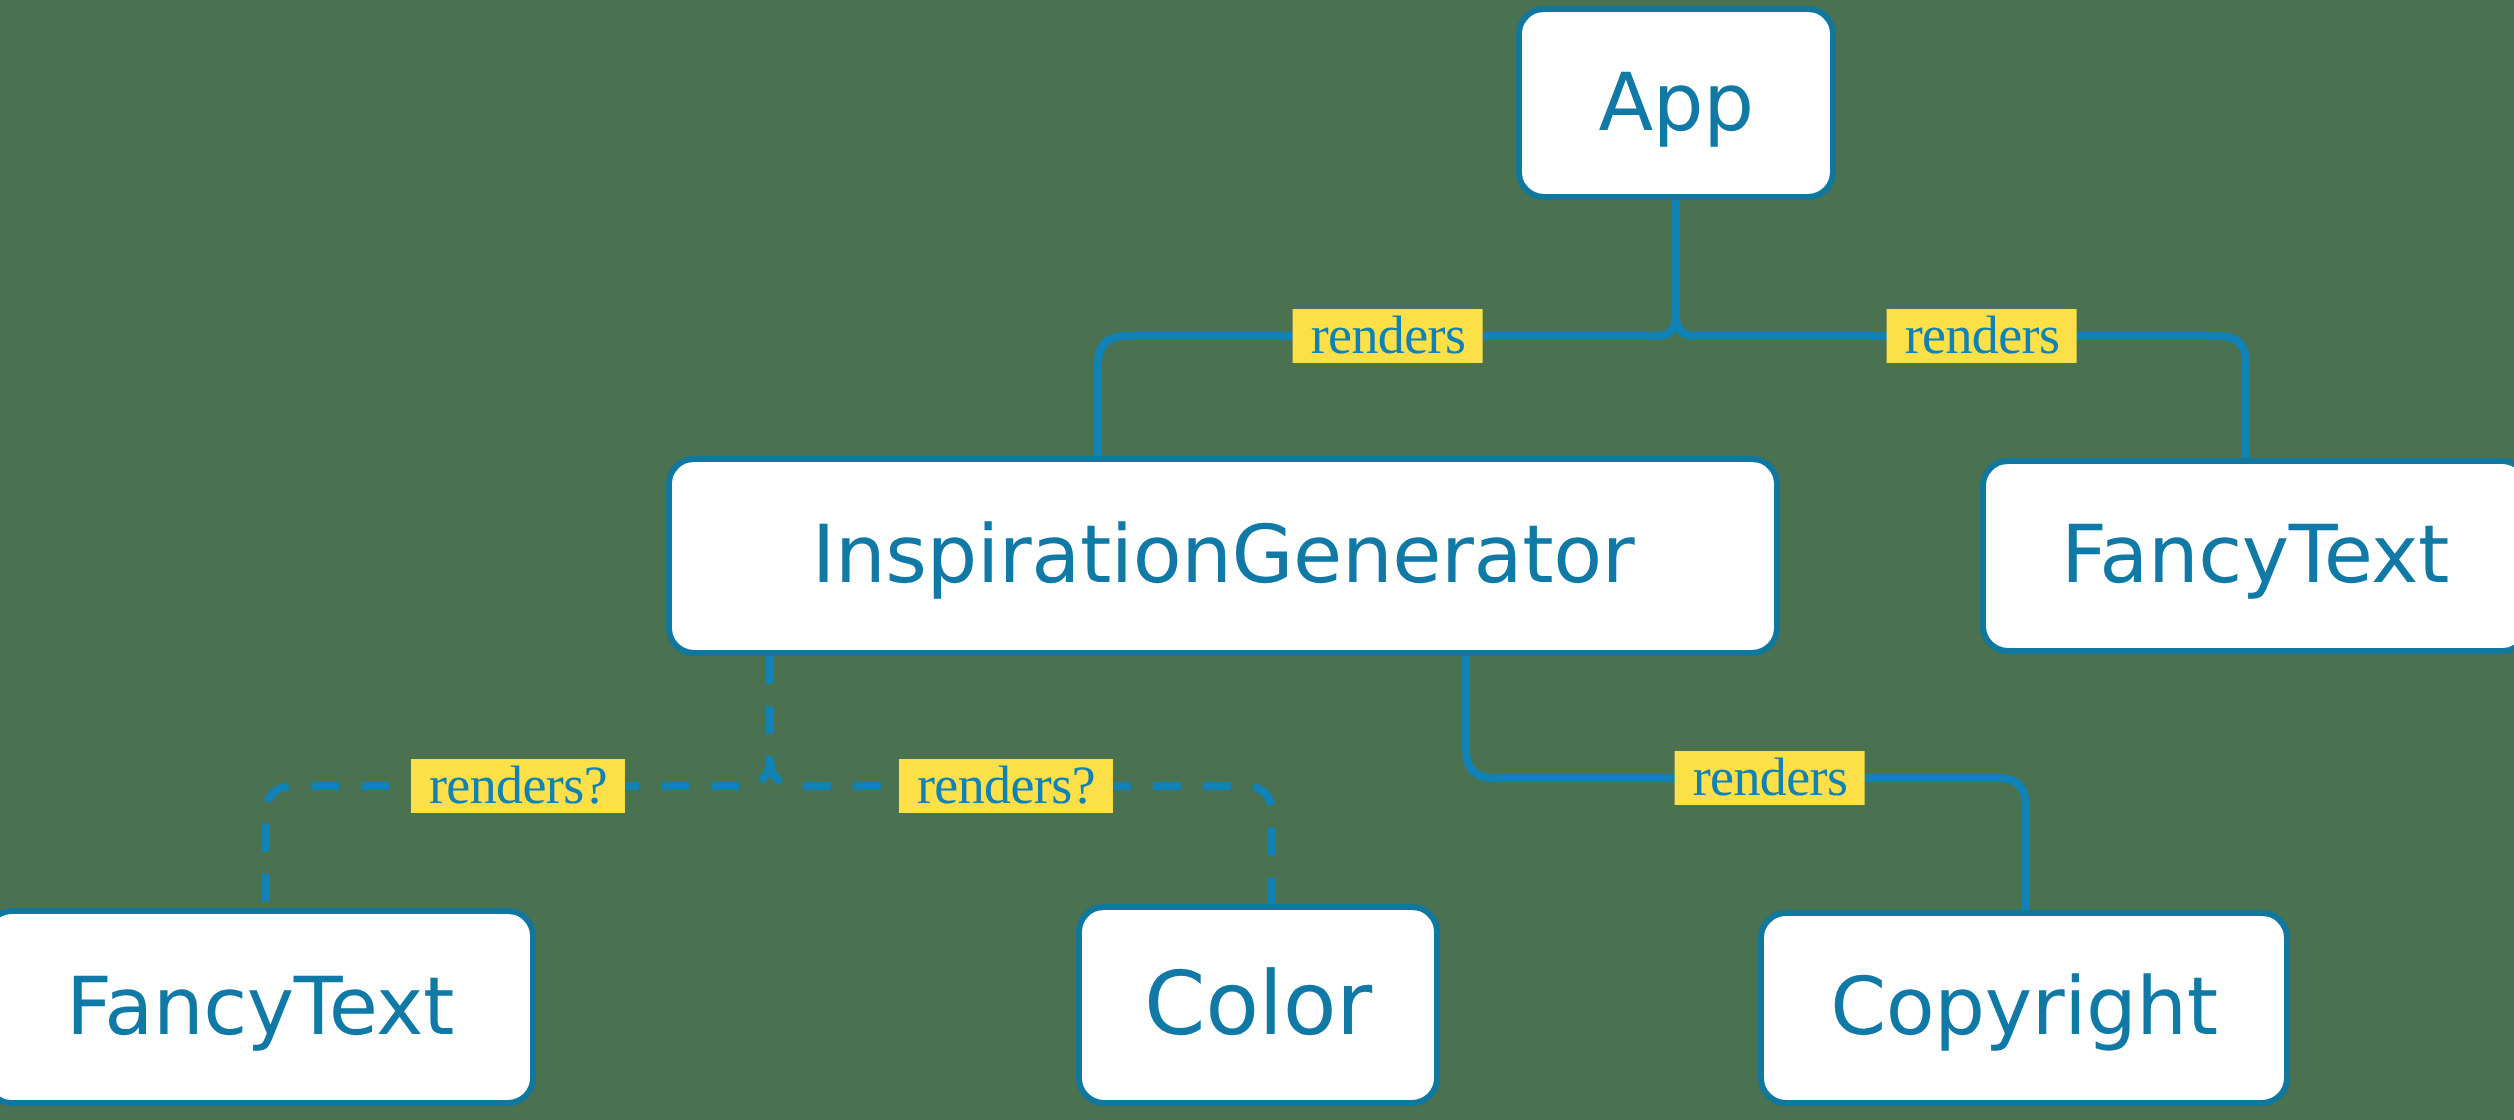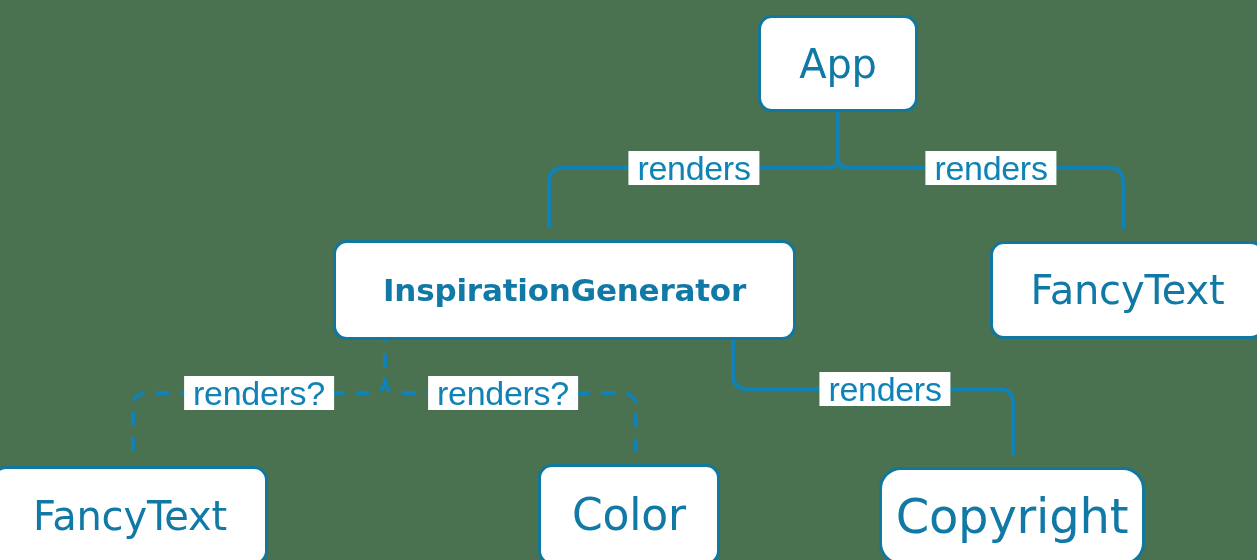--- a/index.html
+++ b/index.html
@@ -32,53 +32,52 @@
     border: 3px solid #10779f;
     border-radius: 14px;
     display: flex;
     align-items: center;
     justify-content: center;
     color: #1179a6;
     font-family: "DejaVu Sans", sans-serif;
     font-weight: 400;
     letter-spacing: -0.2px;
     white-space: nowrap;
-    margin-top: 12px;
   }
   .node-label {
     display: block;
     line-height: 1;
   }
   #node-app        { left: 758px;  top: 3px;   width: 160px; height: 97px;  font-size: 40px; }
-  #node-inspgen    { left: 333px;  top: 228px; width: 463px; height: 100px; font-size: 31px; font-weight: bold; }
+  #node-inspgen    { left: 333px;  top: 228px; width: 557px; height: 100px; font-size: 40px; }
   #node-fancytext-right { left: 990px; top: 229px; width: 275px; height: 98px; font-size: 40px; }
   #node-fancytext-left  { left: -8px; top: 454px; width: 276px; height: 99px; font-size: 40px; }
   #node-color      { left: 538px;  top: 452px; width: 182px; height: 101px; font-size: 44px; }
-  #node-copyright  { left: 879px;  top: 455px; width: 266px; height: 98px;  font-size: 48px; border-radius: 22px; }
+  #node-copyright  { left: 879px;  top: 455px; width: 266px; height: 98px;  font-size: 40px; }
 
   .edge-path {
     fill: none;
     stroke: #1082b5;
     stroke-width: 4;
     stroke-linecap: butt;
   }
   .edge-path.dashed {
     stroke-dasharray: 14 11;
     stroke-linecap: butt;
   }
   .edge-label {
     position: absolute;
     transform: translate(-50%, -50%);
     color: #1082b5;
-    font-family: Liberation Sans, sans-serif;
-    font-size: 34px;
+    font-family: Liberation Serif, serif;
+    font-size: 27px;
     font-weight: 400;
     letter-spacing: -0.3px;
     white-space: nowrap;
-    background: #ffffff;
+    background: #fde047;
     padding: 0 9px;
     line-height: 1;
   }
 </style>
 </head>
 <body>
 
 <div id="diagram-root">
 
   <svg id="edge-layer" viewBox="0 0 1257 560">

